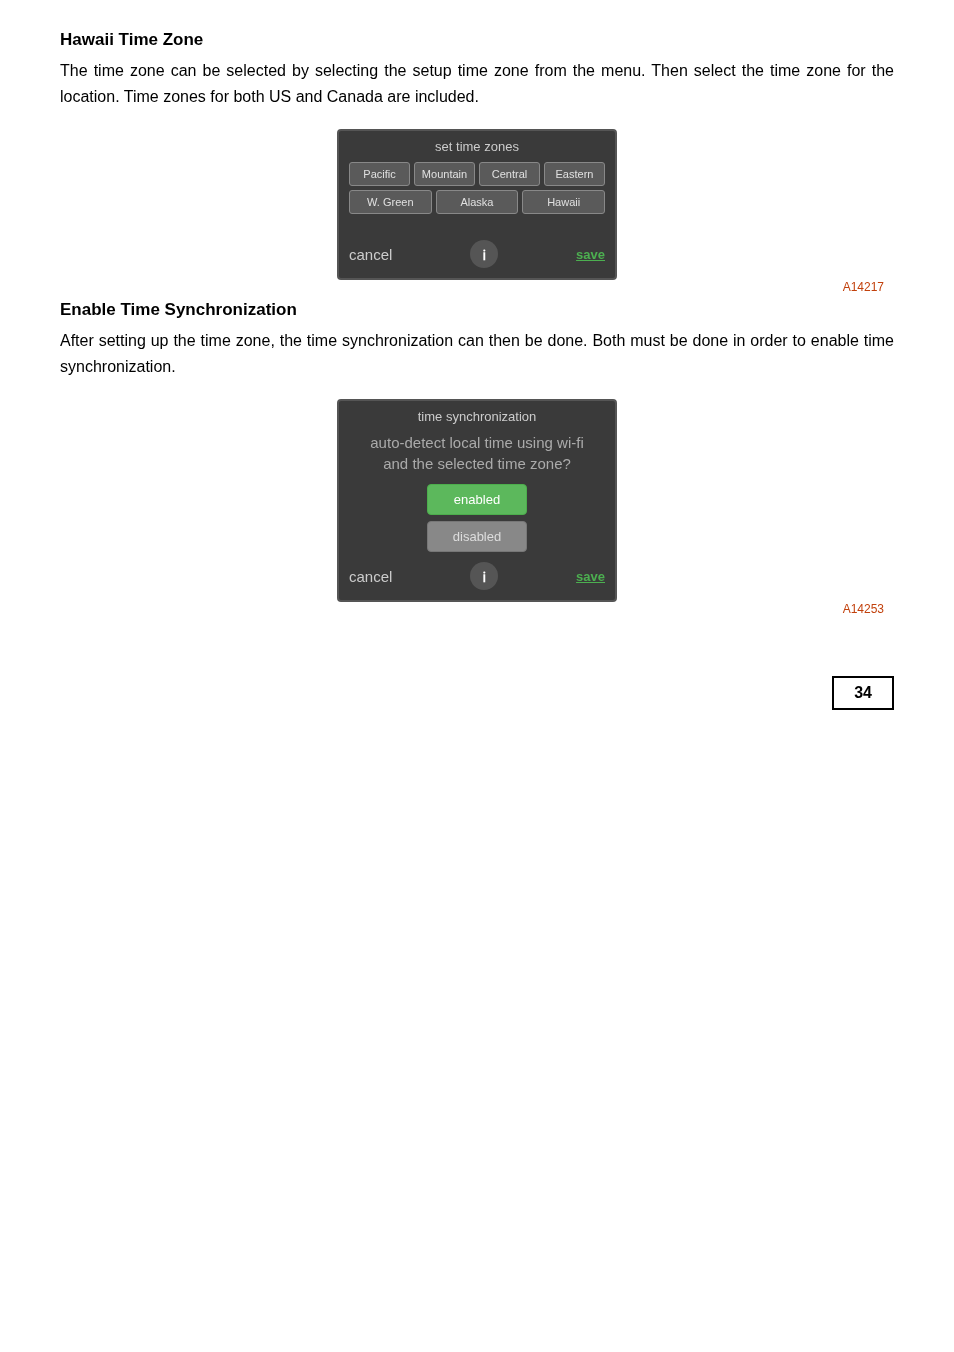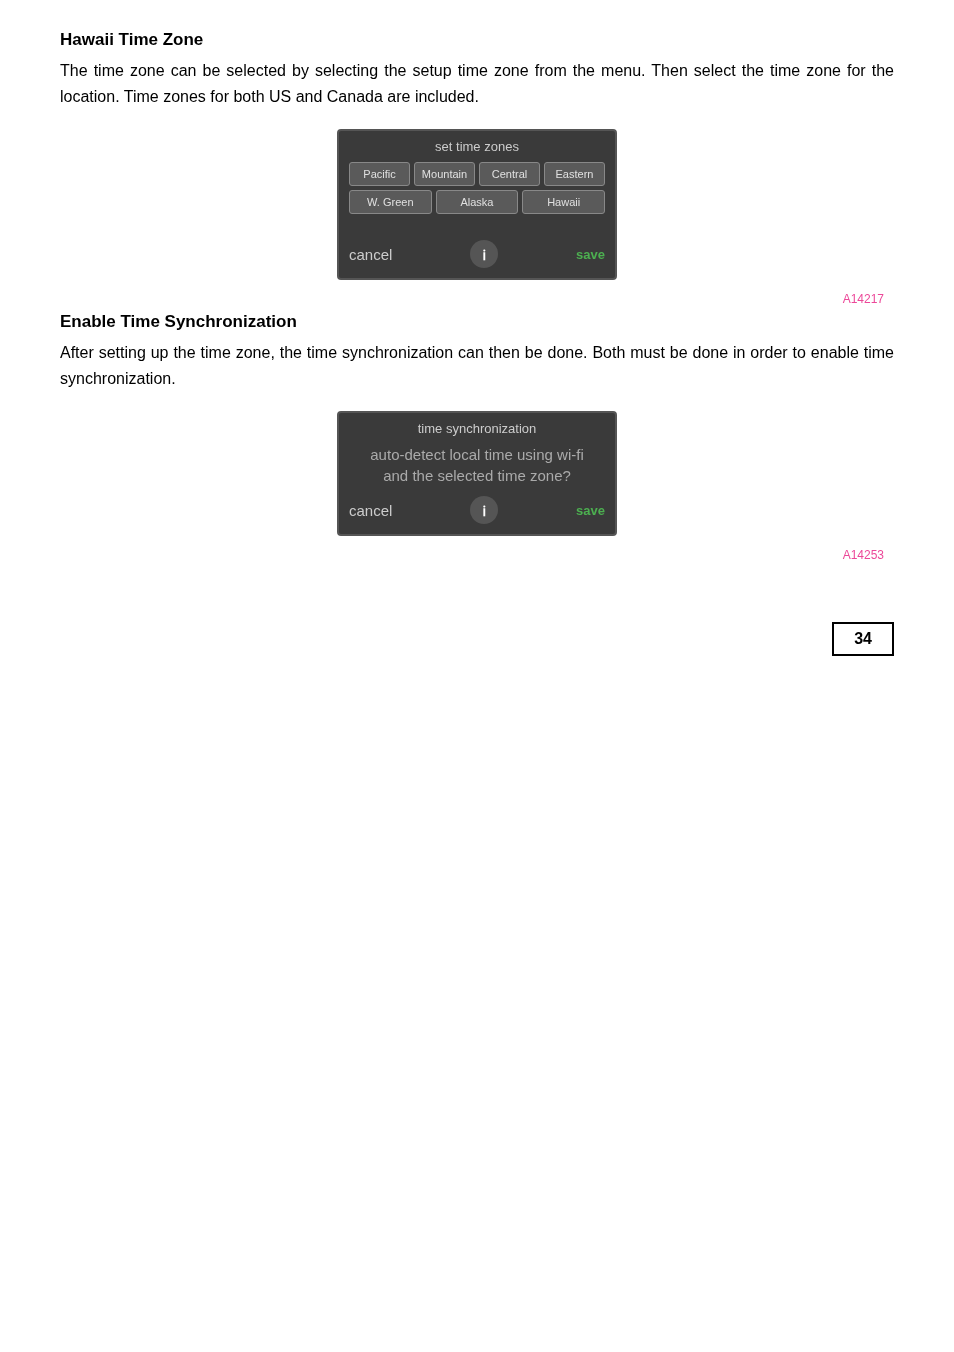--- a/index.html
+++ b/index.html
@@ -85,41 +85,42 @@
       color: #cccccc;
       font-size: 15px;
       cursor: pointer;
     }
 
     .footer-save {
       color: #4caf50;
       font-size: 13px;
       font-weight: bold;
       cursor: pointer;
+      text-decoration: underline;
     }
 
     .footer-info {
       width: 28px;
       height: 28px;
       border-radius: 50%;
       background: #555;
       display: flex;
       align-items: center;
       justify-content: center;
       color: #ffffff;
       font-size: 14px;
       font-weight: bold;
       cursor: pointer;
     }
 
     .figure-label {
       text-align: right;
       font-size: 12px;
-      color: #ec4899;
-      margin-top: 12px;
+      color: #c2410c;
+      margin-top: 0;
       width: 280px;
       align-self: flex-end;
       padding-right: 10px;
     }
 
     
     .sync-grid {
       display: flex;
       flex-direction: column;
       align-items: center;
@@ -212,20 +213,24 @@
 </div>
 
 <h2 class="section-title">Enable Time Synchronization</h2>
 <p class="section-body">After setting up the time zone, the time synchronization can then be done. Both must be done in order to enable time synchronization.</p>
 
 <div class="dialog-wrapper">
   <div class="dialog-box">
     <div class="dialog-title">time synchronization</div>
     <div class="dialog-subtitle">auto-detect local time using wi-fi<br>and the selected time zone?</div>
 
+    <div class="sync-grid">
+      <div class="sync-btn enabled">enabled</div>
+      <div class="sync-btn disabled">disabled</div>
+    </div>
 
     <div class="dialog-footer">
       <span class="footer-cancel">cancel</span>
       <div class="footer-info">ℹ</div>
       <span class="footer-save">save</span>
     </div>
   </div>
   <div class="figure-label">A14253</div>
 </div>
 

